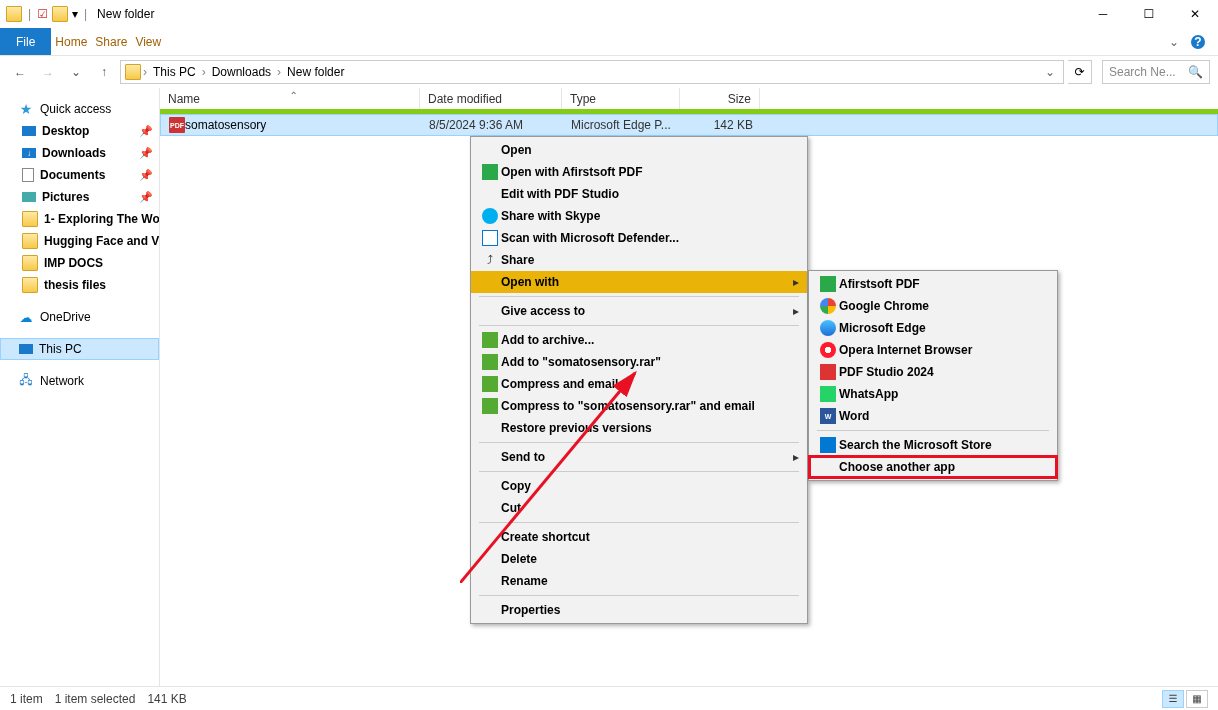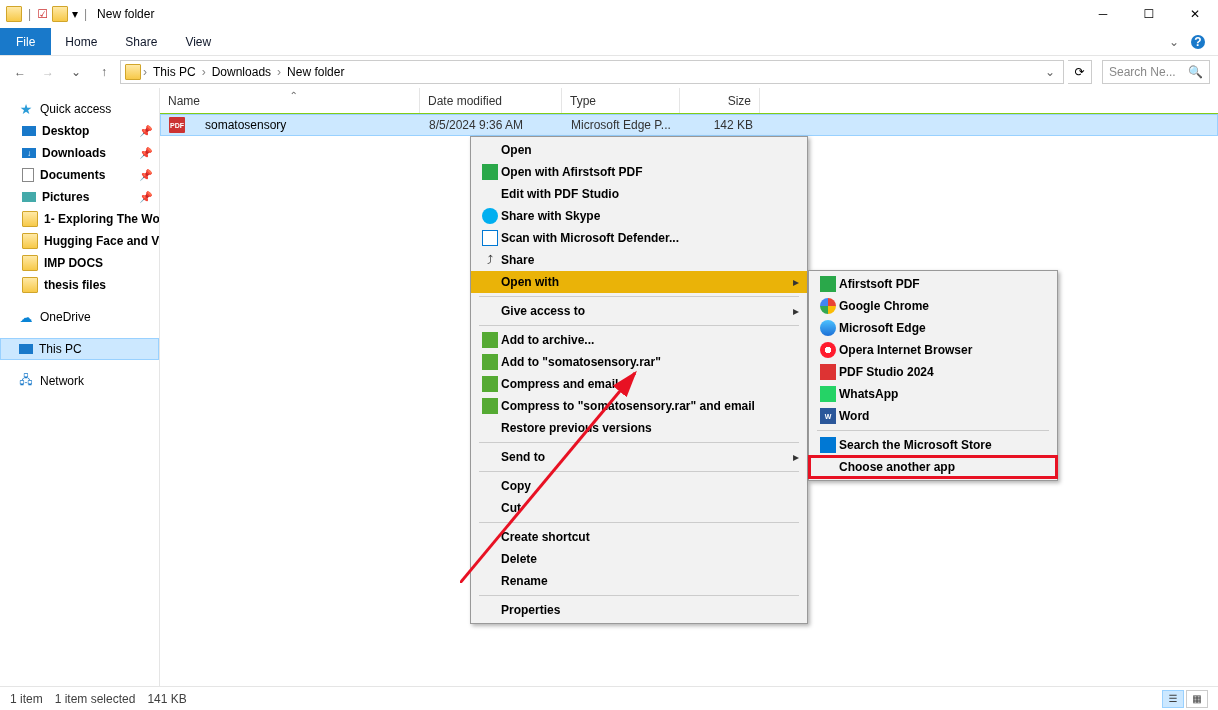--- a/index.html
+++ b/index.html
@@ -9,21 +9,21 @@
 .titlebar { height: 28px; display: flex; align-items: center; background: #fff; }
 .titlebar .qat { display: flex; align-items: center; padding-left: 6px; gap: 4px; }
 .qat-sep { color: #888; margin: 0 2px; }
 .title-text { margin-left: 8px; color: #000; }
 .winbtns { margin-left: auto; display: flex; }
 .winbtn { width: 46px; height: 28px; display: flex; align-items: center; justify-content: center; }
 
 
 .ribbon { height: 28px; display: flex; align-items: stretch; border-bottom: 1px solid #e5e5e5; }
 .ribbon .file { background: #1979ca; color: #fff; padding: 0 16px; display: flex; align-items: center; }
-.ribbon .tab { padding: 0 14px; display: flex; align-items: center; color: #0f172a; }
+.ribbon .tab { padding: 0 4px; display: flex; align-items: center; color: #a16207; }
 .ribbon .rspacer { flex: 1; }
 .ribbon .help { width: 24px; display: flex; align-items: center; justify-content: center; color: #1979ca; margin-right: 8px; }
 .ribbon .chev { width: 24px; display: flex; align-items: center; justify-content: center; color: #666; }
 
 
 .navrow { height: 32px; display: flex; align-items: center; padding: 0 8px; gap: 4px; }
 .navbtn { width: 24px; height: 24px; display: flex; align-items: center; justify-content: center; color: #555; }
 .navbtn.disabled { color: #bbb; }
 .breadcrumb { flex: 1; height: 24px; border: 1px solid #ccc; display: flex; align-items: center; padding: 0 4px; gap: 2px; background: #fff; }
 .breadcrumb .crumb { padding: 0 4px; }
@@ -36,32 +36,32 @@
 .split { display: flex; height: calc(710px - 28px - 28px - 32px - 24px); }
 .sidebar { width: 160px; border-right: 1px solid #e5e5e5; padding-top: 10px; overflow: hidden; }
 .side-item { display: flex; align-items: center; height: 22px; padding-left: 22px; gap: 6px; white-space: nowrap; overflow: hidden; text-overflow: ellipsis; position: relative; font-weight: bold; }
 .side-item.group-head { padding-left: 18px; font-weight: normal; }
 .side-item.selected { background: #cce8ff; border: 1px solid #99d1ff; }
 .side-spacer { height: 10px; }
 .pin { position: absolute; right: 6px; color: #888; font-size: 11px; }
 
 
 .content { flex: 1; position: relative; }
-.cols { display: flex; height: 26px; border-bottom: 1px solid #84cc16; }
+.cols { display: flex; height: 26px; border-bottom: 5px solid #84cc16; }
 .col { display: flex; align-items: center; padding: 0 8px; border-right: 1px solid #e5e5e5; color: #333; position: relative; }
 .col .sortarrow { position: absolute; right: 8px; top: 2px; color: #666; font-size: 10px; }
 .c-name { width: 260px; }
 .c-date { width: 142px; }
 .c-type { width: 118px; }
 .c-size { width: 80px; text-align: right; justify-content: flex-end; }
 
 .filerow { display: flex; height: 22px; align-items: center; }
 .filerow.selected { background: #cce8ff; border: 1px solid #99d1ff; }
 .cell { padding: 0 8px; overflow: hidden; white-space: nowrap; text-overflow: ellipsis; }
-.cell.n { width: 260px; display: flex; align-items: center; gap: 20px; }
+.cell.n { width: 260px; display: flex; align-items: center; gap: 0; }
 .cell.d { width: 142px; color: #333; }
 .cell.t { width: 118px; color: #333; }
 .cell.s { width: 80px; text-align: right; color: #333; }
 
 
 .ico { width: 16px; height: 16px; display: inline-flex; align-items: center; justify-content: center; flex-shrink: 0; }
 .ico-folder { background: linear-gradient(#ffe9a6,#f7c948); border: 1px solid #d1a52a; border-radius: 1px; }
 .ico-pdf { background: #c33; color: #fff; font-size: 7px; font-weight: bold; border-radius: 1px; display: flex; align-items: center; justify-content: center; }
 .ico-star { color: #2b9cd8; font-size: 14px; }
 .ico-desk { background: #1979ca; width: 14px; height: 10px; }

